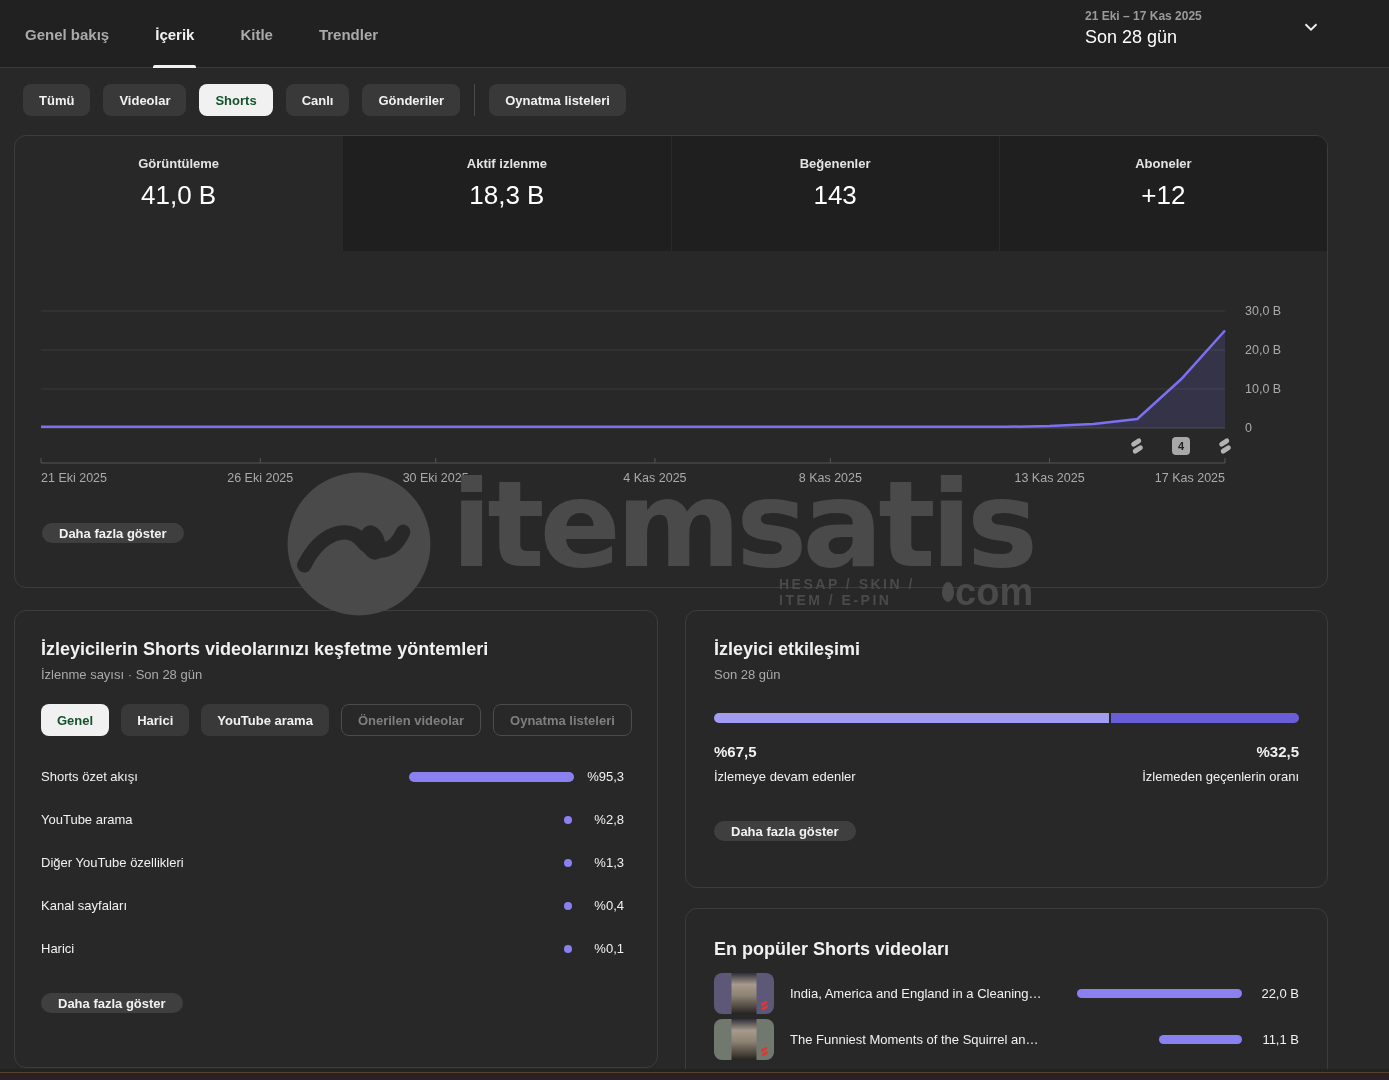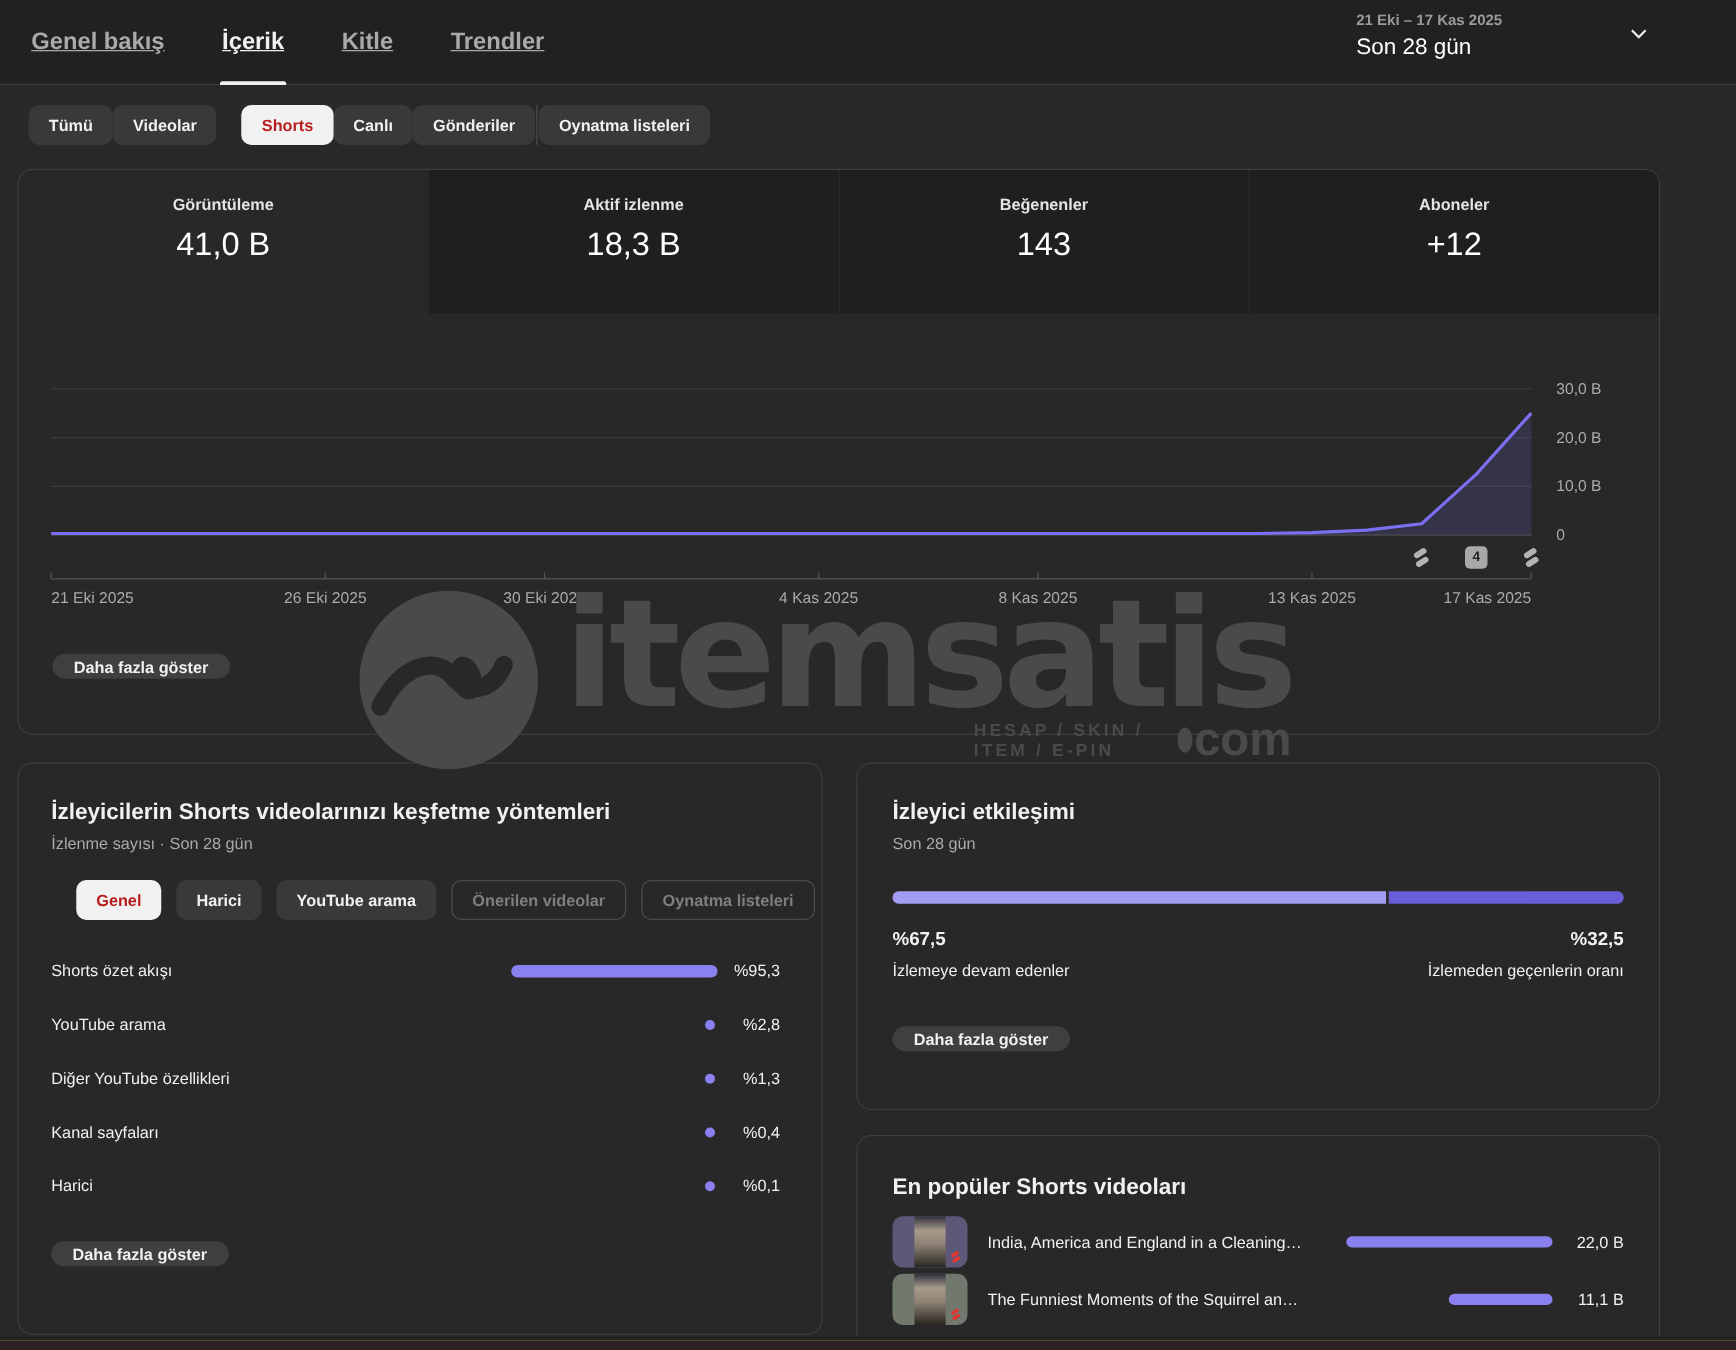--- a/index.html
+++ b/index.html
@@ -3,36 +3,36 @@
 <meta charset="utf-8">
 <style>
   html,body{margin:0;padding:0;background:#181818;}
   #root{position:relative;width:1389px;height:1080px;background:#282828;overflow:hidden;
         font-family:"Liberation Sans",sans-serif;color:#f1f1f1;}
 
   
   #topbar{position:absolute;left:0;top:0;width:1389px;height:68px;background:#212121;
           border-bottom:1px solid #3a3a3a;box-sizing:border-box;}
   #nav{display:flex;margin-left:25px;gap:46px;height:68px;}
-  .nav-tab{display:flex;align-items:center;color:#aaa;font-size:19px;font-weight:700;
-           position:relative;cursor:pointer;text-decoration:underline;}
+  .nav-tab{display:flex;align-items:center;color:#aaa;font-size:15px;font-weight:700;
+           position:relative;cursor:pointer;}
   .nav-tab.active{color:#f1f1f1;}
   .nav-tab.active::after{content:"";position:absolute;left:-2px;right:-2px;bottom:0;height:3px;
            background:#f1f1f1;border-radius:2px 2px 0 0;}
   #date-block{position:absolute;left:1085px;top:9px;}
   .date-range{color:#9a9a9a;font-size:12px;font-weight:700;}
   .date-preset{color:#fff;font-size:18px;margin-top:4px;}
   #date-chevron{position:absolute;left:1300px;top:16px;cursor:pointer;}
 
   
-  #chips-row{position:absolute;top:84px;left:23px;display:flex;align-items:center;}
+  #chips-row{position:absolute;top:84px;left:23px;display:flex;gap:13px;align-items:center;}
   .chip{height:32px;padding:0 16px;border-radius:8px;background:#393939;color:#f1f1f1;
         font-size:13px;font-weight:700;display:flex;align-items:center;cursor:pointer;
         box-sizing:border-box;white-space:nowrap;}
-  .chip.selected{background:#f1f1f1;color:#b91c1c;margin-left:20px;}
+  .chip.selected{background:#f1f1f1;color:#14532d;}
   .chip.outline{background:transparent;border:1px solid #4c4c4c;color:#7f7f7f;}
   .chips-divider{width:1px;height:32px;background:#4a4a4a;margin:0 1px;}
 
   
   .card{position:absolute;background:#282828;border:1px solid #3d3d3d;border-radius:12px;
         box-sizing:border-box;}
   #top-card{left:14px;top:135px;width:1314px;height:453px;overflow:hidden;}
 
   .metric-tabs{display:flex;height:115px;justify-content:space-between;}
   .metric-tab{flex:1;background:#1f1f1f;text-align:center;padding-top:20px;cursor:pointer;}

